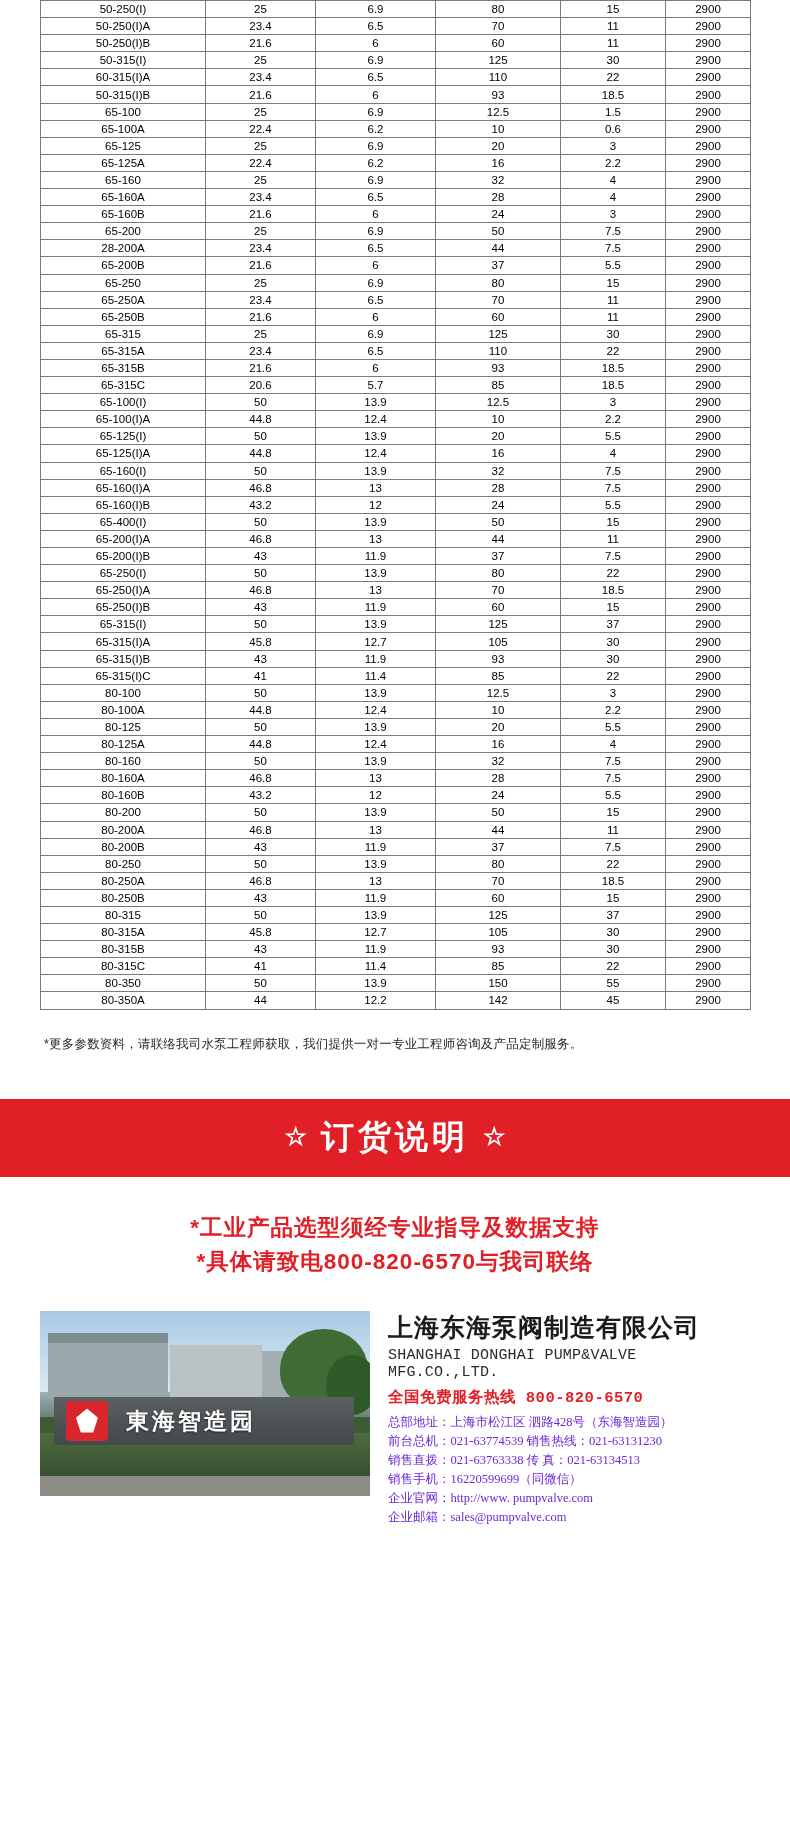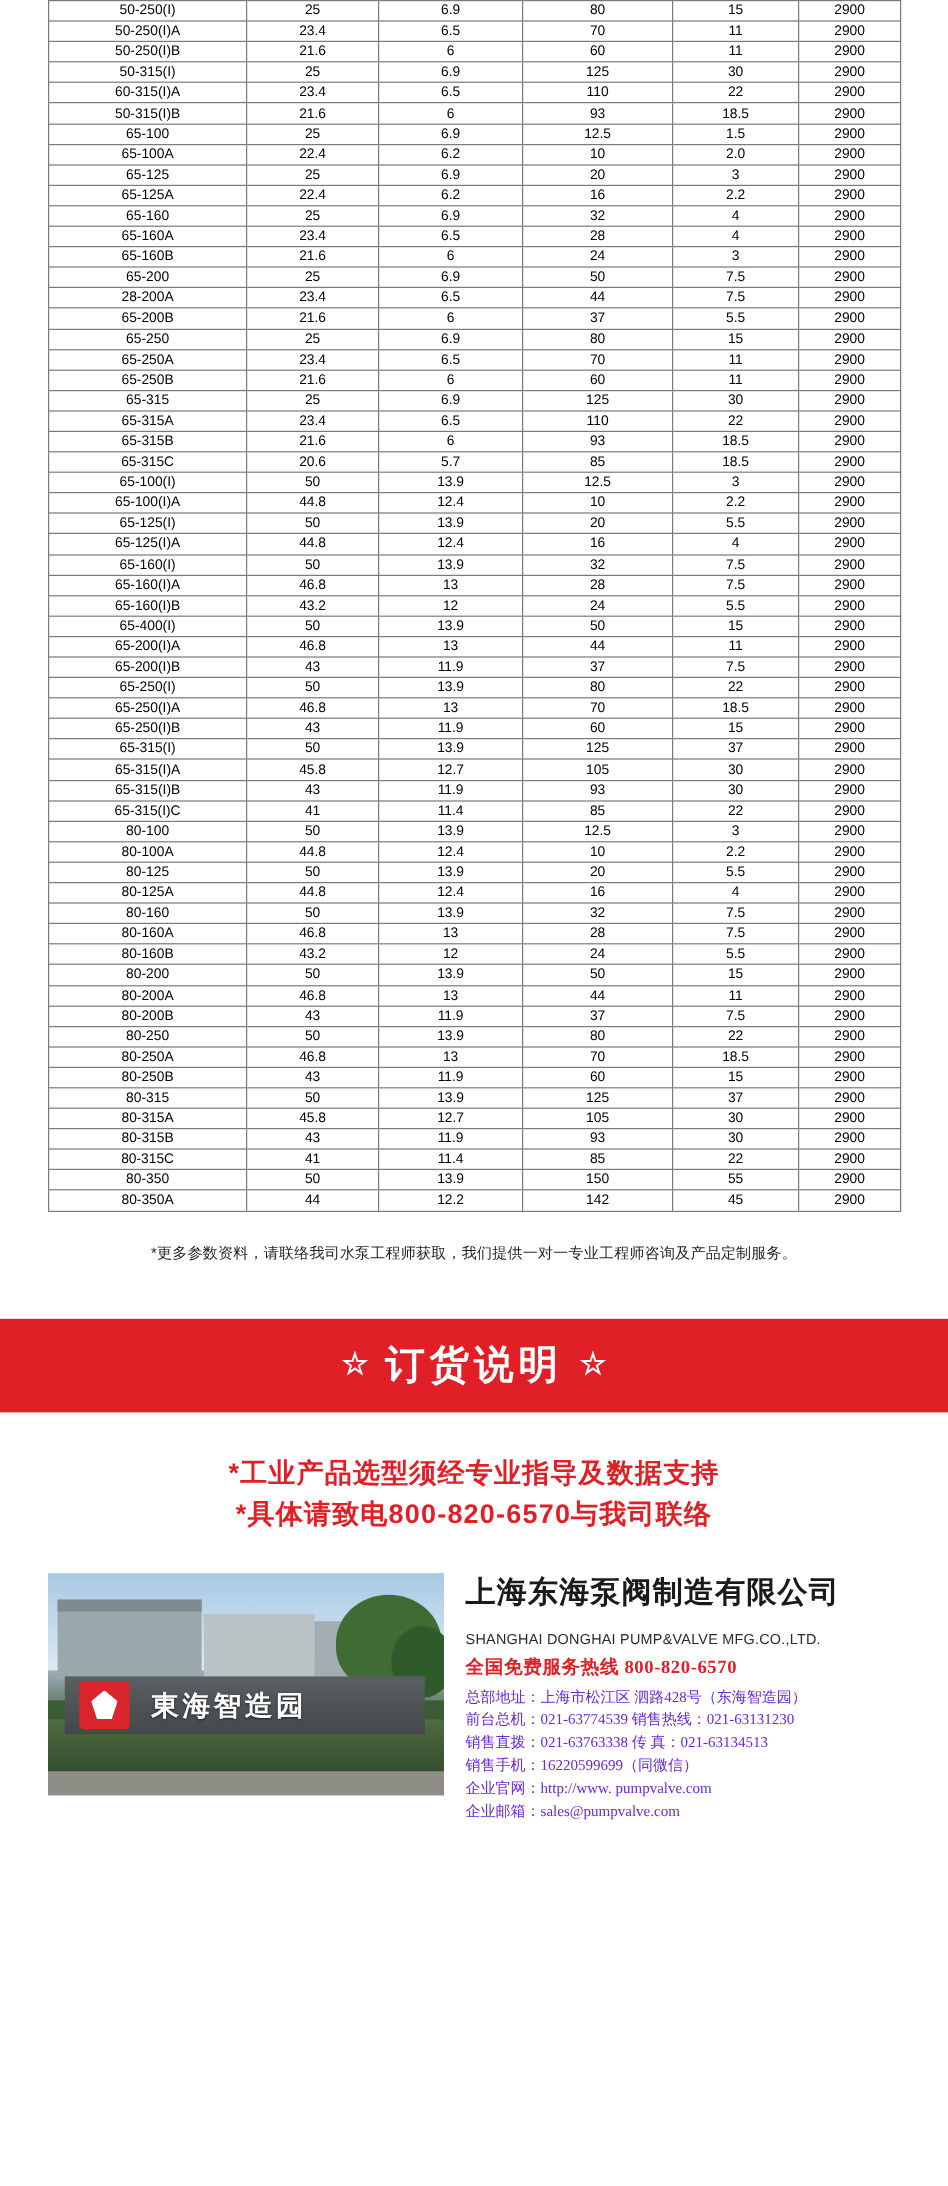--- a/index.html
+++ b/index.html
@@ -43,21 +43,20 @@
   col.c3 { width: 125px; }
   col.c4 { width: 105px; }
   col.c5 { width: 85px; }
 
   
   .note {
     padding: 26px 44px 0 44px;
     font-size: 12.5px;
     color: #231f20;
     letter-spacing: .2px;
-    text-align: center;
   }
 
   
   .banner {
     margin-top: 46px;
     background: #e01f26;
     height: 78px;
     display: flex;
     align-items: center;
     justify-content: center;
@@ -145,33 +144,33 @@
   .f-info { flex: 1 1 auto; padding-top: 2px; }
   .f-title {
     font-family: "Liberation Serif", serif;
     font-size: 25px;
     font-weight: bold;
     color: #1a1a1a;
     letter-spacing: 1px;
     line-height: 30px;
   }
   .f-sub {
-    font-family: Liberation Sans, sans-serif;
-    font-size: 12px;
+    font-family: Liberation Mono, monospace;
+    font-size: 15px;
     color: #2a2a2a;
     letter-spacing: .2px;
-    margin-top: 16px;
+    margin-top: 4px;
   }
   .f-hot {
     color: #e01f26;
     font-size: 15.5px;
     font-weight: bold;
     margin-top: 6px;
     letter-spacing: .5px;
-    font-family: Liberation Serif, serif;
+    font-family: Liberation Mono, monospace;
   }
   .f-line {
     font-family: "Liberation Serif", serif;
     font-size: 12.5px;
     color: #6d28d9;
     line-height: 19px;
     white-space: nowrap;
   }
   .f-line.first { margin-top: 5px; }
 </style>
@@ -245,21 +244,21 @@
             <td>6.9</td>
             <td>12.5</td>
             <td>1.5</td>
             <td>2900</td>
           </tr>
           <tr>
             <td>65-100A</td>
             <td>22.4</td>
             <td>6.2</td>
             <td>10</td>
-            <td>2.0</td>
+            <td>0.6</td>
             <td>2900</td>
           </tr>
           <tr>
             <td>65-125</td>
             <td>25</td>
             <td>6.9</td>
             <td>20</td>
             <td>3</td>
             <td>2900</td>
           </tr>

